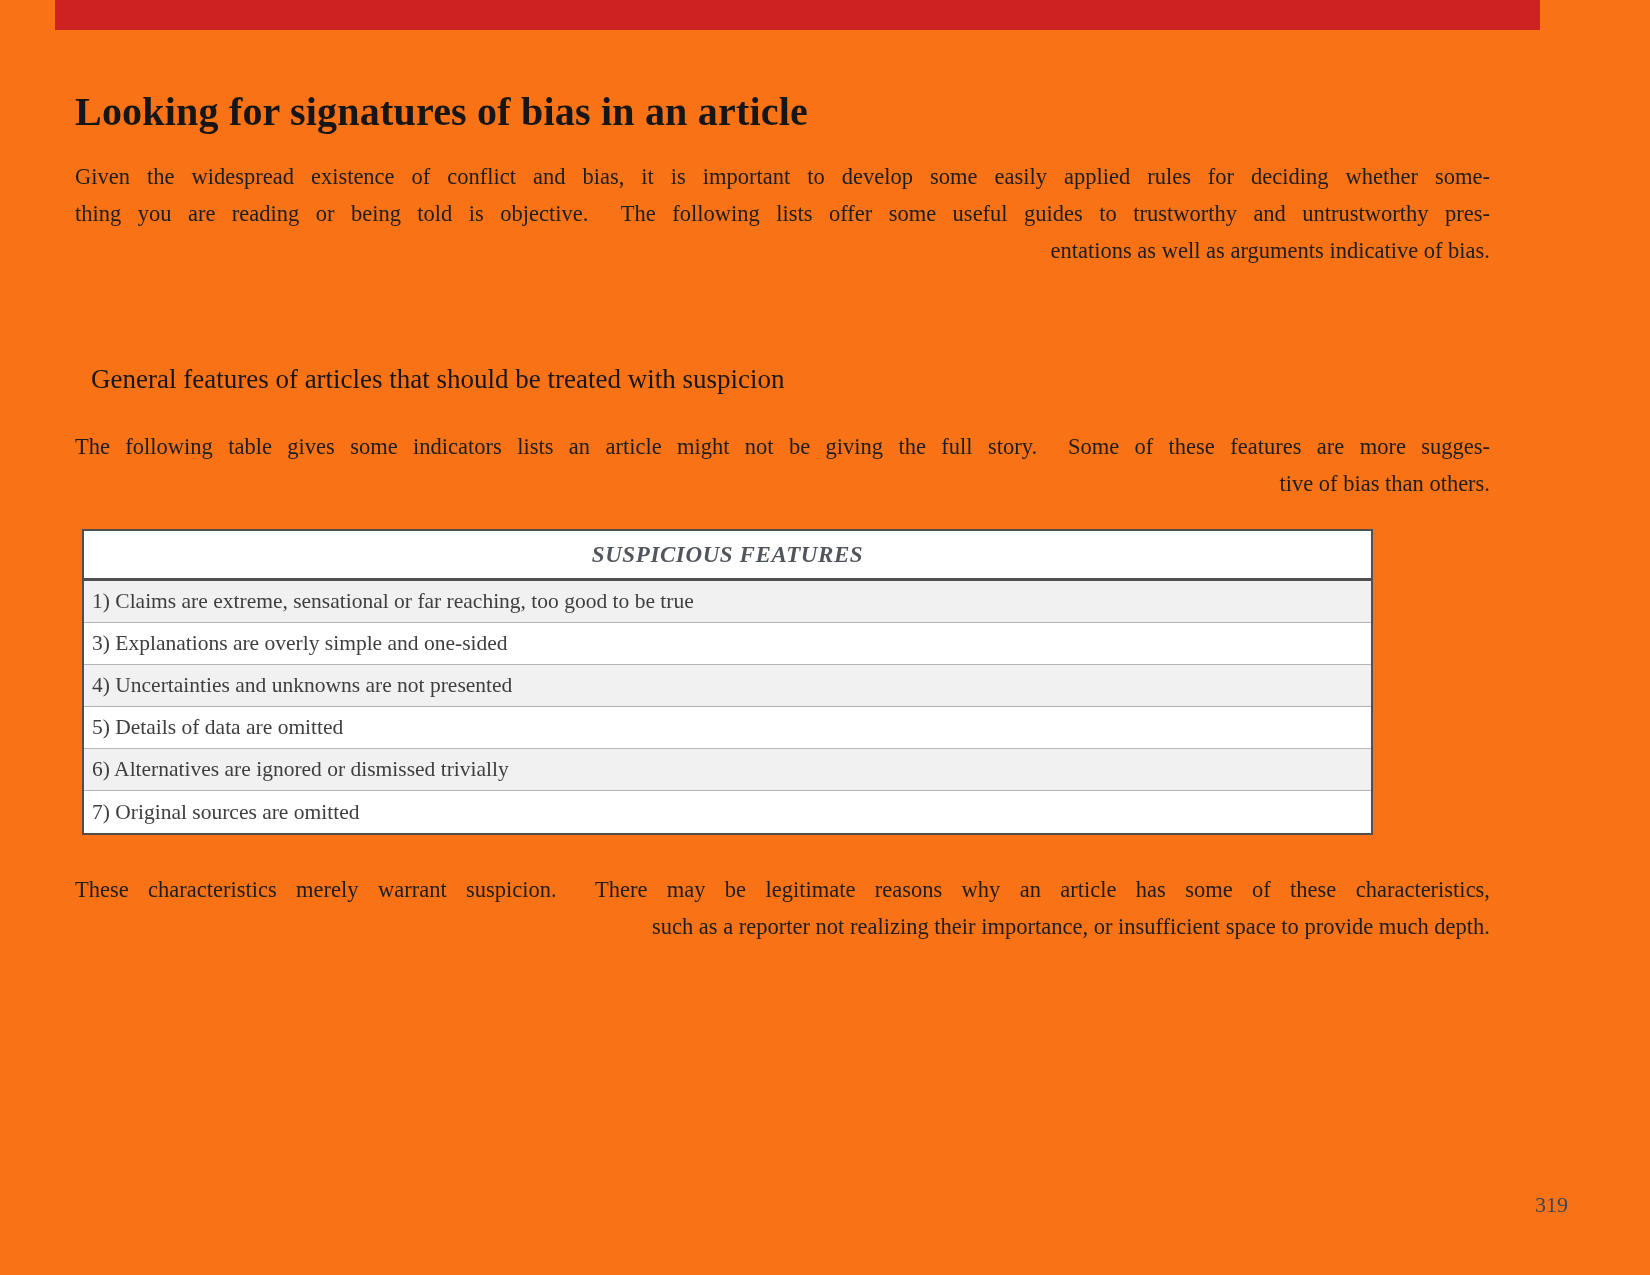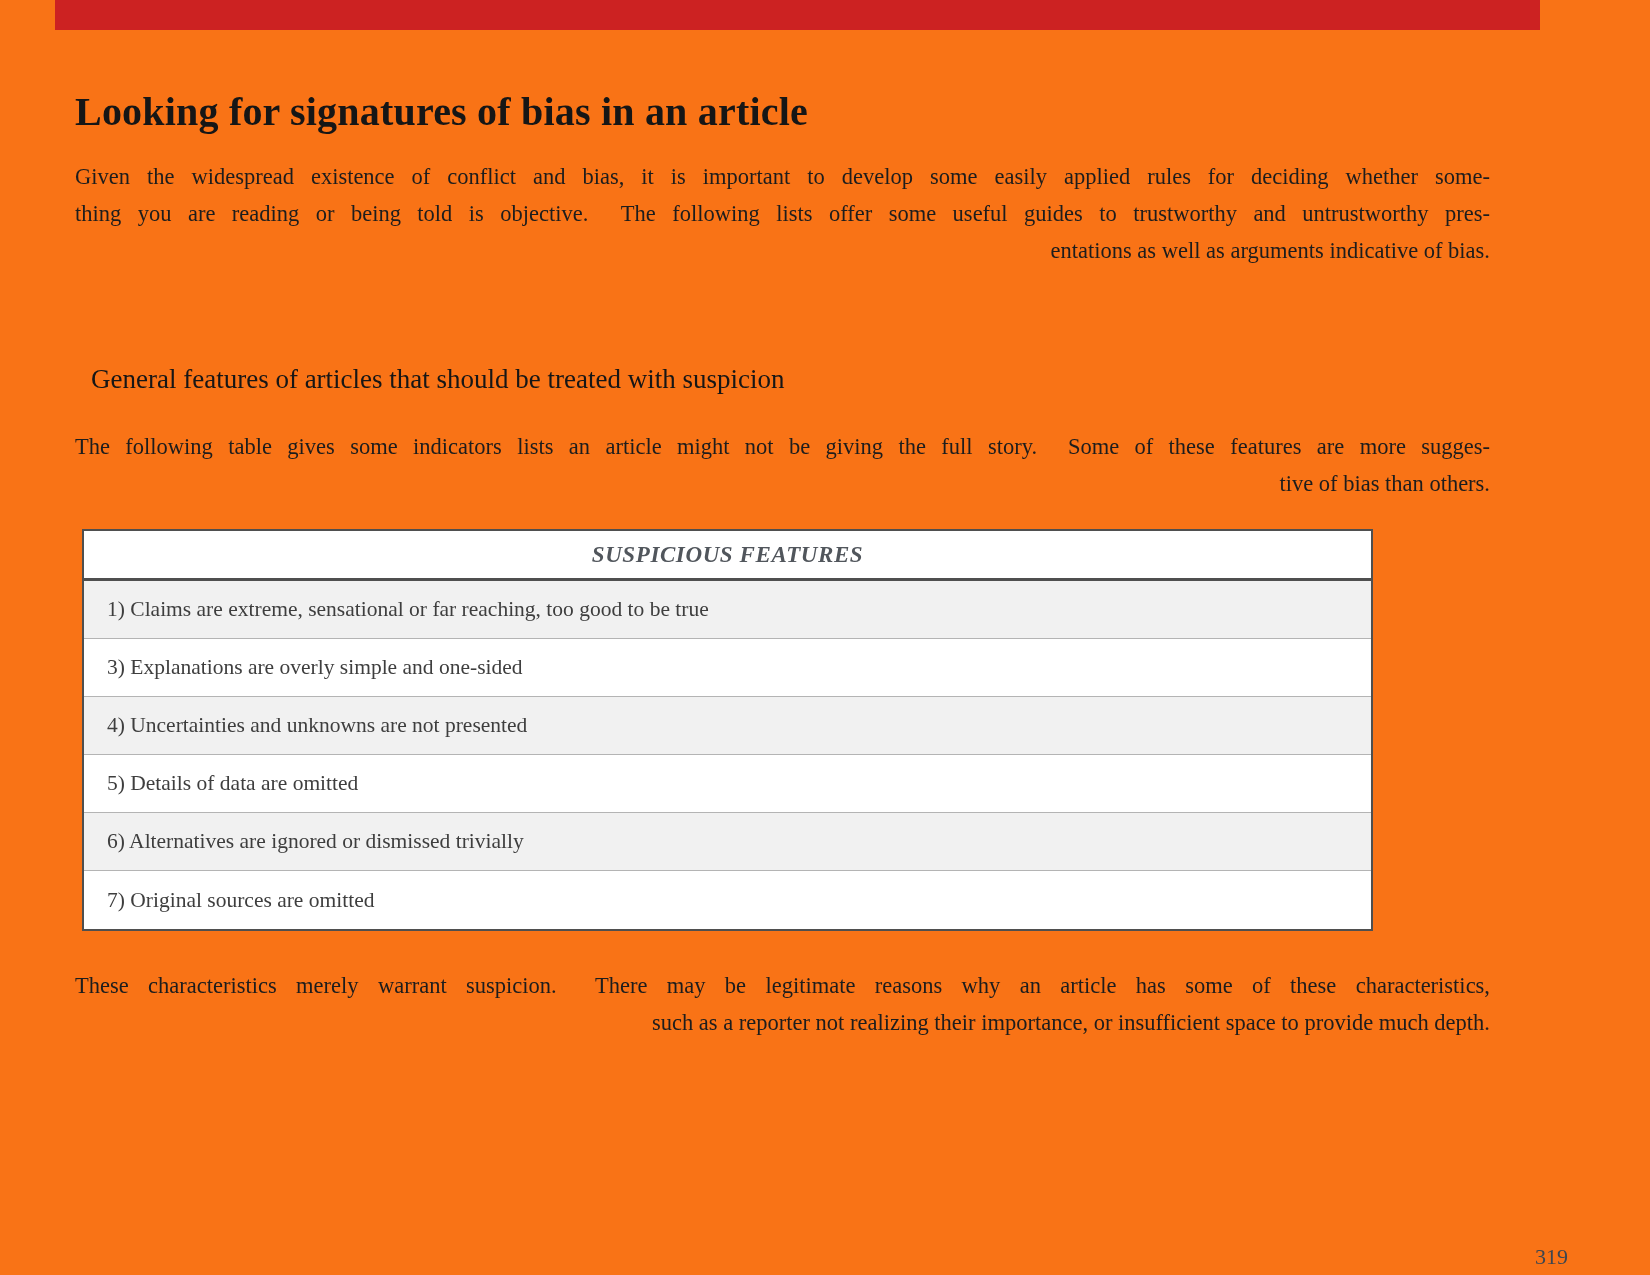--- a/index.html
+++ b/index.html
@@ -75,34 +75,34 @@
     background: #ffffff;
     font-style: italic;
   }
   .table-header .header-text {
     font-size: 23px;
     font-weight: bold;
     color: #51565c;
     letter-spacing: 0.6px;
   }
   .table-row {
-    height: 58px;
+    height: 42px;
     display: flex;
     align-items: center;
-    padding-left: 23px;
+    padding-left: 8px;
     font-size: 21.5px;
     color: #3e3e3e;
     background: #ffffff;
     border-bottom: 1px solid #b4b4b4;
   }
   .table-row:nth-child(odd) { background: #f1f1f1; }
   .table-row:last-child { border-bottom: none; }
   .page-number {
     position: absolute;
-    top: 1244px;
+    top: 1192px;
     right: 82px;
     font-size: 22px;
     color: #3d4650;
   }
 </style>
 </head>
 <body>
 
 <div class="page">
 

